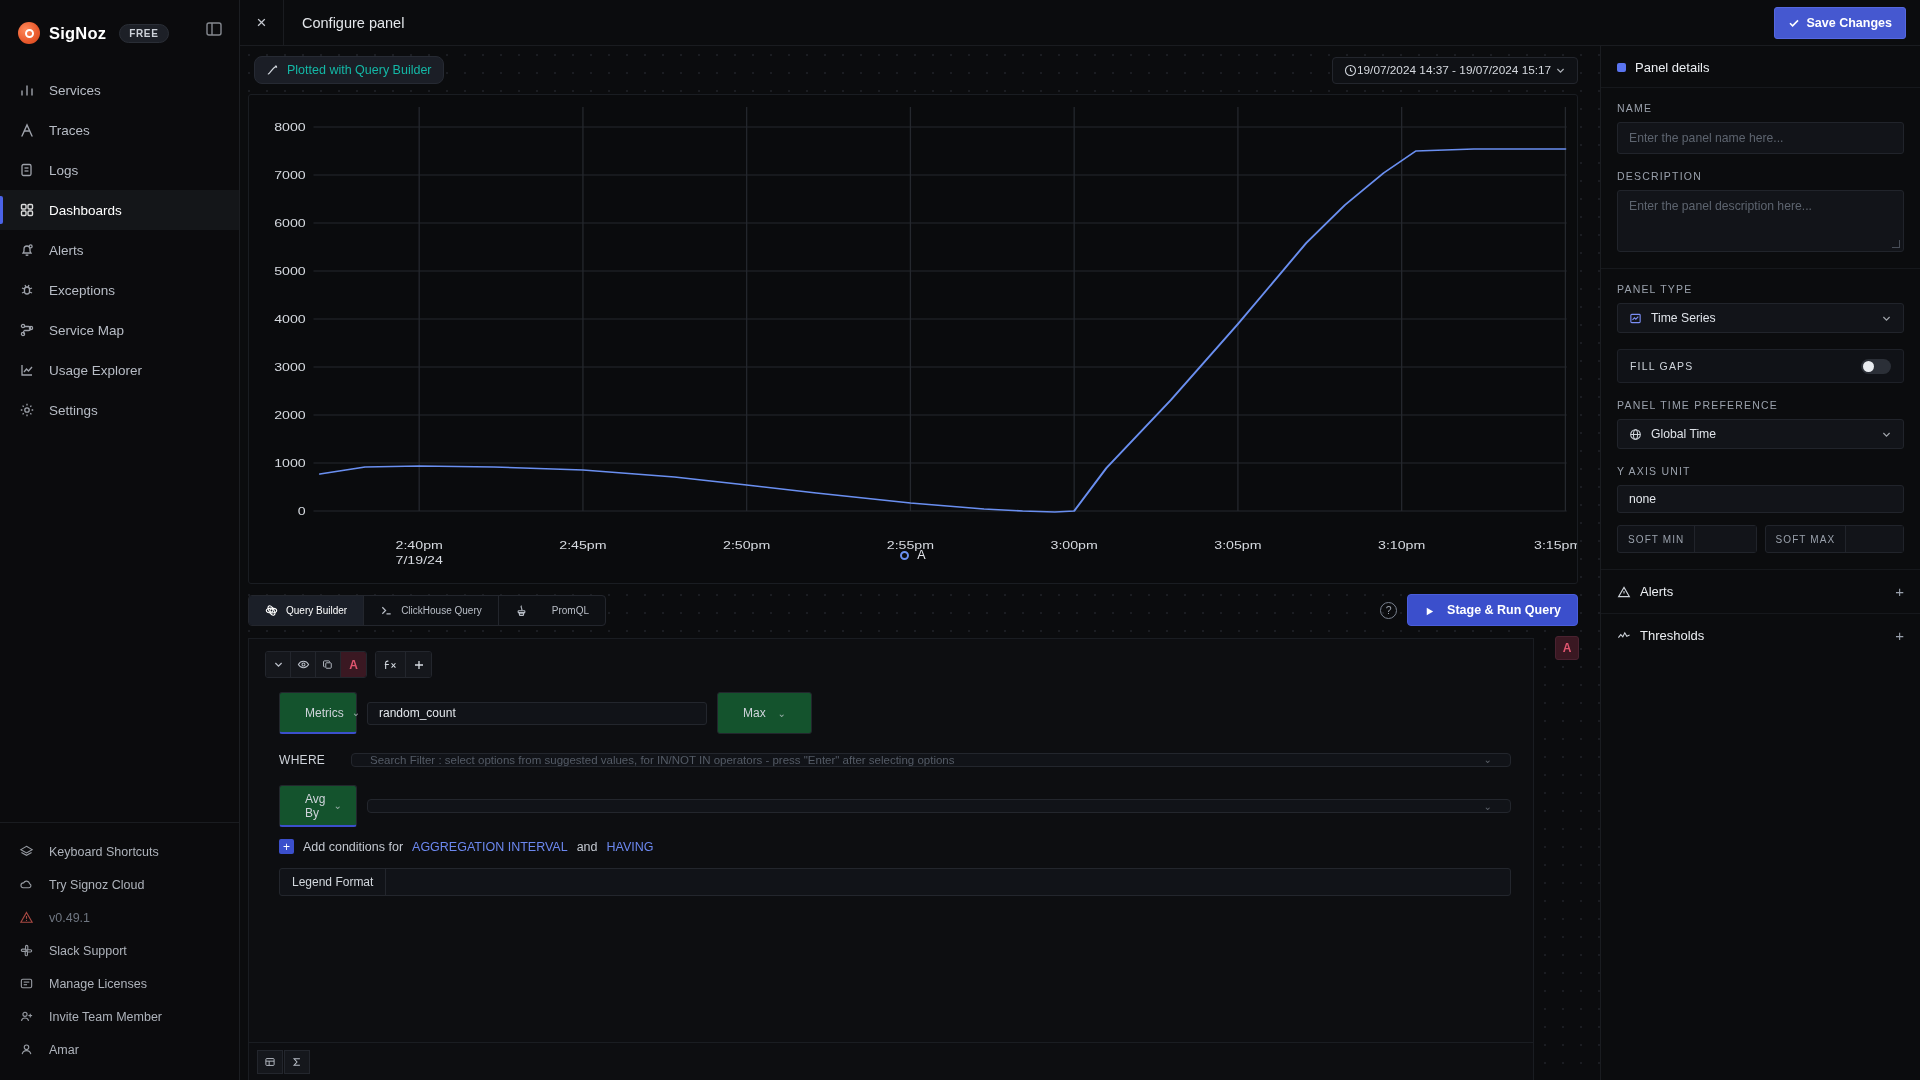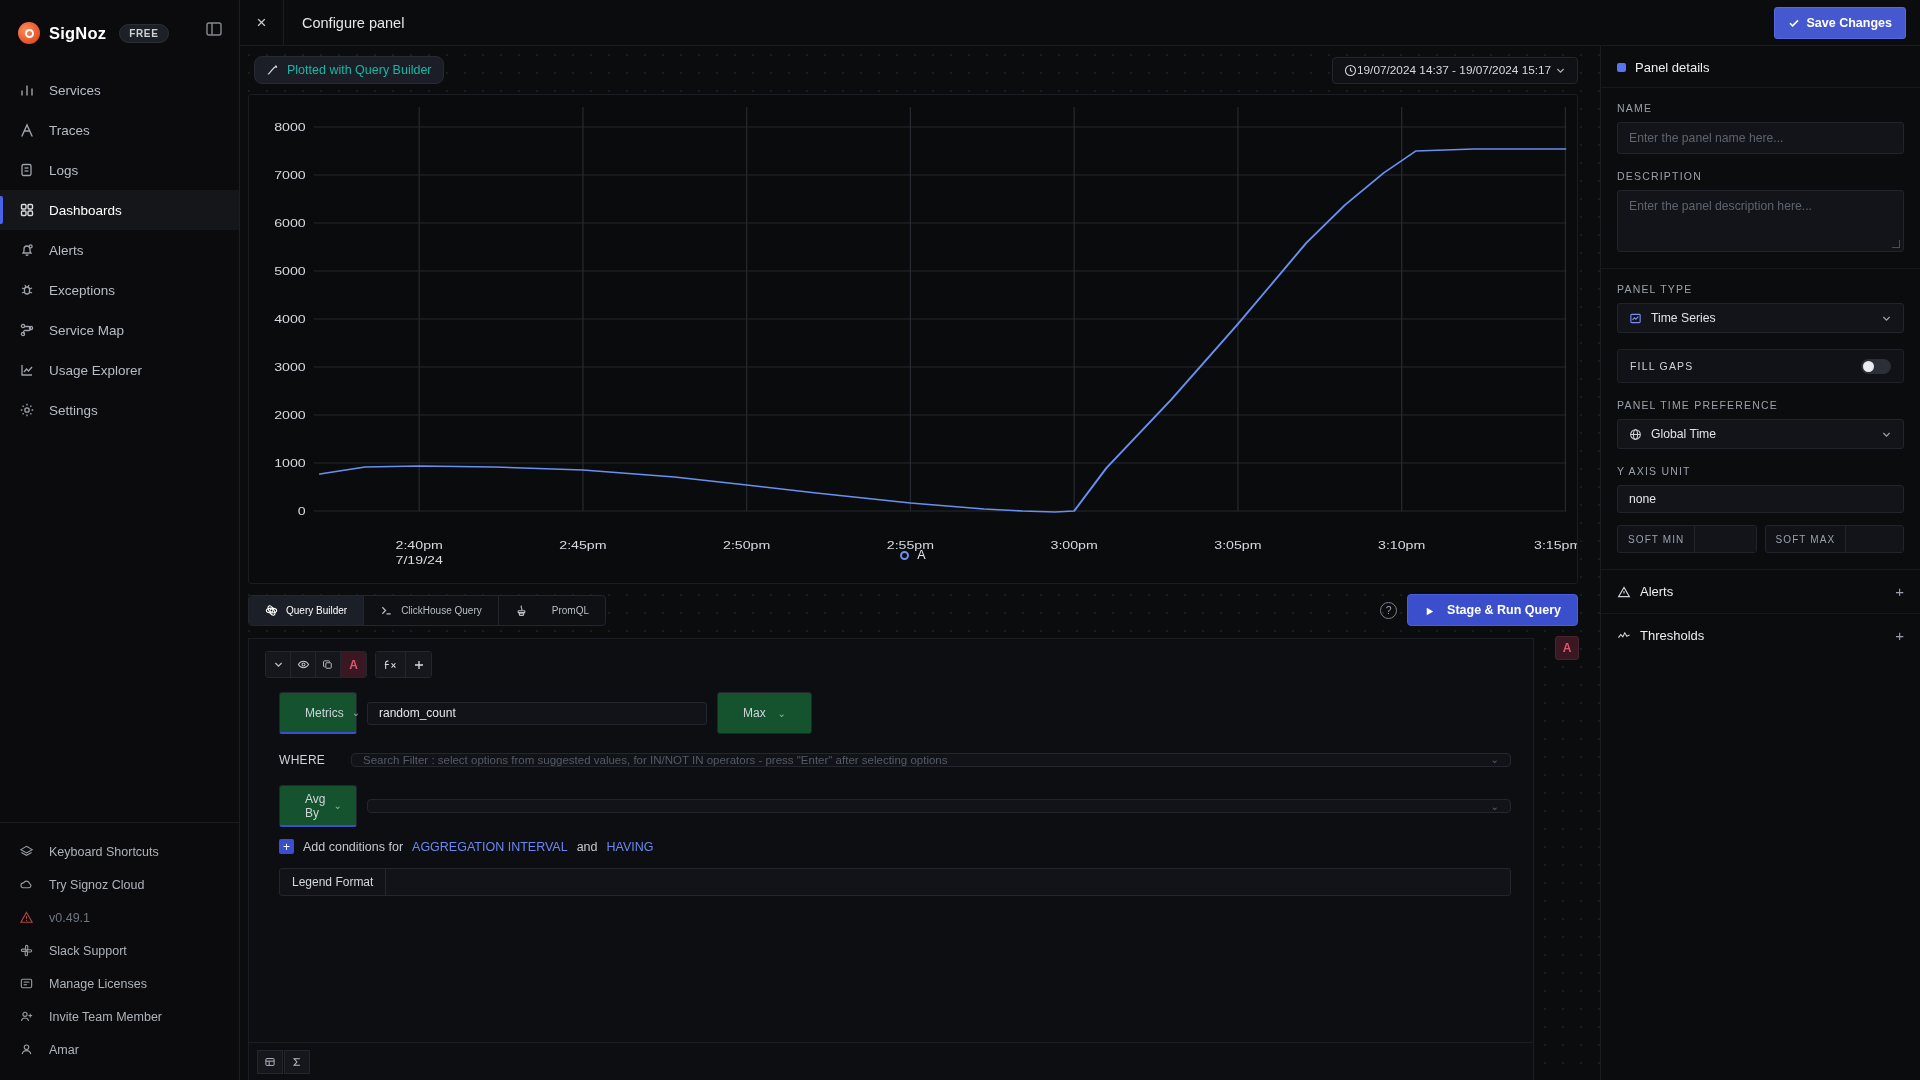--- a/index.html
+++ b/index.html
@@ -174,21 +174,21 @@
     background: #111318; border: 1px solid #23262d; border-radius: 3px;
     height: 23px; display: flex; align-items: center; padding: 0 11px;
     font-size: 12px; color: #e2e6eb; flex: 1 1 auto; min-width: 0;
   }
   .label-sq {
     width: 62px; height: 27px; display: flex; align-items: center;
     font-size: 12px; color: #cfd4db; letter-spacing: .3px;
   }
   .wide-inp {
     background: #111318; border: 1px solid #23262d; border-radius: 4px;
-    height: 14px; display: flex; align-items: center; padding: 0 11px;
+    height: 14px; display: flex; align-items: center; padding: 0 18px;
     font-size: 11.5px; color: #545b66; flex: 1 1 auto; min-width: 0;
   }
   .wide-inp .chev { margin-left: auto; opacity:.6; color:#8d949f; font-size: 10px;}
   .addcond { display: flex; align-items: center; gap: 9px; font-size: 12.5px; color: #c3c8d0; margin: 4px 0 14px; }
   .plus-box {
     width: 15px; height: 15px; border-radius: 2px; background: #3b4fcc; color: #fff;
     display: flex; align-items: center; justify-content: center; font-size: 12px;
     cursor: pointer; line-height: 1;
   }
   .lnk { color: #6c88f0; cursor: pointer; }

